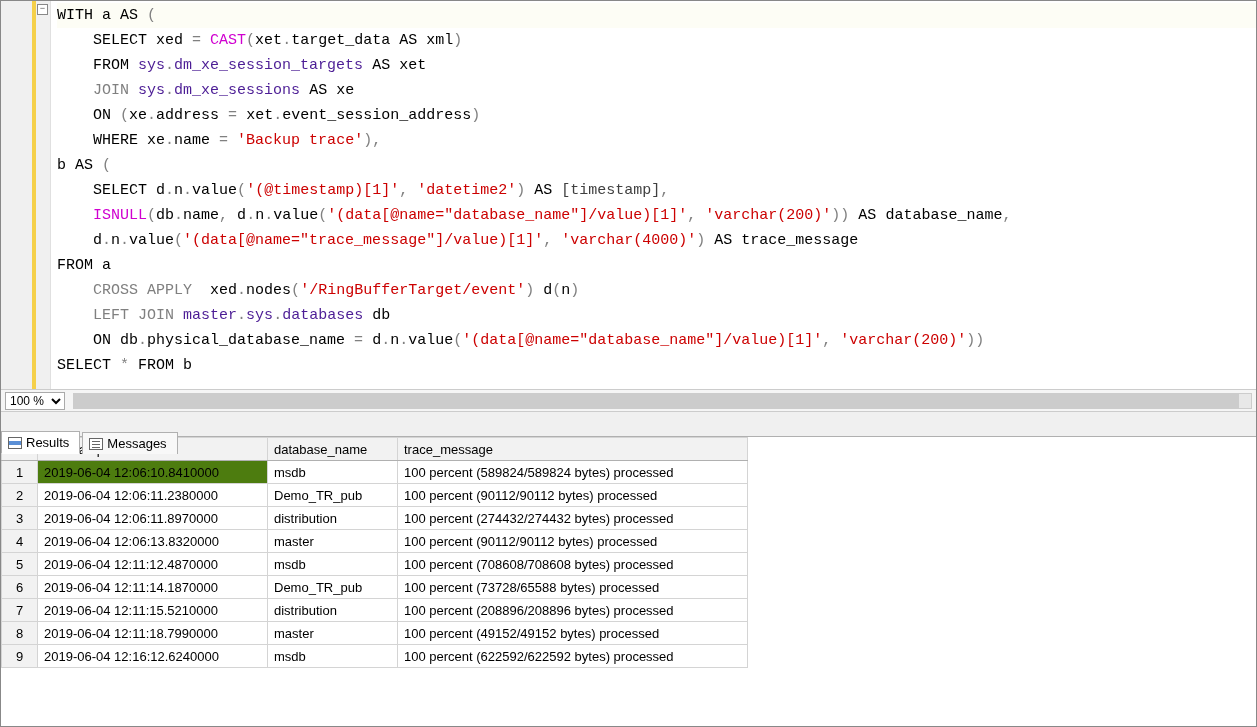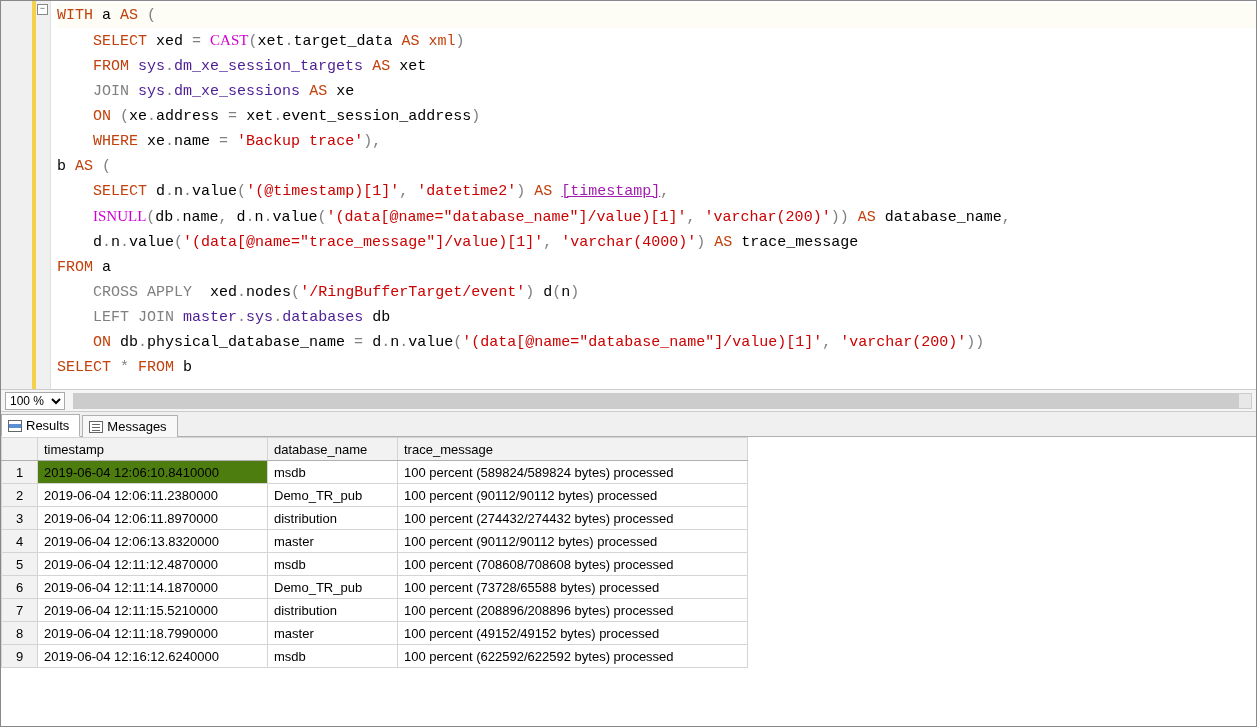--- a/index.html
+++ b/index.html
@@ -3,33 +3,33 @@
 <meta charset="utf-8">
 <style>
 * { box-sizing: border-box; margin: 0; padding: 0; }
 body { font-family: Consolas, 'Courier New', monospace; font-size: 14px; background: #fff; color: #000; width: 1257px; height: 727px; overflow: hidden; display: flex; flex-direction: column; border: 1px solid #888; }
 .editor-area { height: 388px; display: flex; background: #fff; overflow: hidden; }
 .gutter { width: 50px; background: #f0f0f0; border-right: 1px solid #e0e0e0; position: relative; flex-shrink: 0; }
 .fold-marker { position: absolute; top: 3px; right: 2px; width: 11px; height: 11px; border: 1px solid #888; background: #fff; font-size: 9px; line-height: 9px; text-align: center; cursor: pointer; color: #555; }
 .change-bar { position: absolute; top: 0; right: 14px; width: 4px; height: 100%; background: #f5d04a; }
 .code { flex: 1; padding: 2px 0 2px 6px; line-height: 25px; font-size: 15px; white-space: pre; overflow: hidden; background: #fff; }
 .code .line1 { background: #fdfdf5; }
-.kw-blue { color: #c2410c; }
+.kw-blue { color: #000000; }
 .kw-green { color: #4c1d95; }
 .kw-gray { color: #808080; }
 .kw-str { color: #cc0000; }
-.kw-mag { color: #d000d0; font-family: Liberation Serif, serif; }
-.kw-teal { color: #a21caf; text-decoration: underline; }
+.kw-mag { color: #d000d0; }
+.kw-teal { color: #404040; }
 .plain { color: #000; }
 .zoom-bar { height: 22px; background: #f5f5f5; border-top: 1px solid #ccc; display: flex; align-items: center; padding: 0 4px; font-family: 'Segoe UI', Arial, sans-serif; font-size: 12px; }
 .zoom-select { width: 60px; height: 18px; font-size: 12px; border: 1px solid #aaa; background: #fff; }
 .h-scroll { flex: 1; margin-left: 8px; height: 16px; background: #e8e8e8; border: 1px solid #ccc; position: relative; }
 .h-scroll-thumb { position: absolute; left: 0; top: 0; width: 99%; height: 100%; background: #ccc; }
 .tabs-bar { height: 26px; background: #f0f0f0; border-top: 1px solid #ccc; border-bottom: 1px solid #b0b0b0; display: flex; align-items: flex-end; font-family: 'Segoe UI', Arial, sans-serif; font-size: 13px; }
-.tab { padding: 3px 10px 3px 6px; border: 1px solid #b0b0b0; border-bottom: none; margin-right: 2px; background: #f8f8f8; cursor: pointer; display: flex; align-items: center; gap: 4px; position: relative; top: 1px; }
+.tab { padding: 3px 10px 3px 6px; border: 1px solid #b0b0b0; border-bottom: none; margin-right: 2px; background: #f8f8f8; cursor: pointer; display: flex; align-items: center; gap: 4px; position: relative; top: 18px; }
 .tab.active { background: #fff; border-bottom: 1px solid #fff; }
 .tab .icon-results { width: 14px; height: 12px; display: inline-block; background: linear-gradient(to bottom, #fff 0%, #fff 33%, #5a8fd6 33%, #5a8fd6 66%, #fff 66%, #fff 100%); border: 1px solid #666; }
 .tab .icon-messages { width: 14px; height: 12px; display: inline-block; border: 1px solid #666; background: #fff; position: relative; }
 .tab .icon-messages::before { content: ''; position: absolute; top: 2px; left: 2px; right: 2px; height: 1px; background: #666; box-shadow: 0 3px 0 #666, 0 6px 0 #666; }
 .results-area { flex: 1; overflow: auto; font-family: 'Segoe UI', Tahoma, Arial, sans-serif; font-size: 13px; }
 table.results { border-collapse: collapse; width: auto; }
 table.results th, table.results td { border: 1px solid #d4d4d4; padding: 2px 8px 2px 6px; text-align: left; white-space: nowrap; height: 23px; }
 table.results th { background: #f2f2f2; font-weight: normal; border-bottom: 1px solid #b0b0b0; }
 table.results th.rowhdr, table.results td.rowhdr { background: #f2f2f2; text-align: center; width: 36px; min-width: 36px; padding: 2px 4px; }
 table.results th.corner { background: #f2f2f2; }

